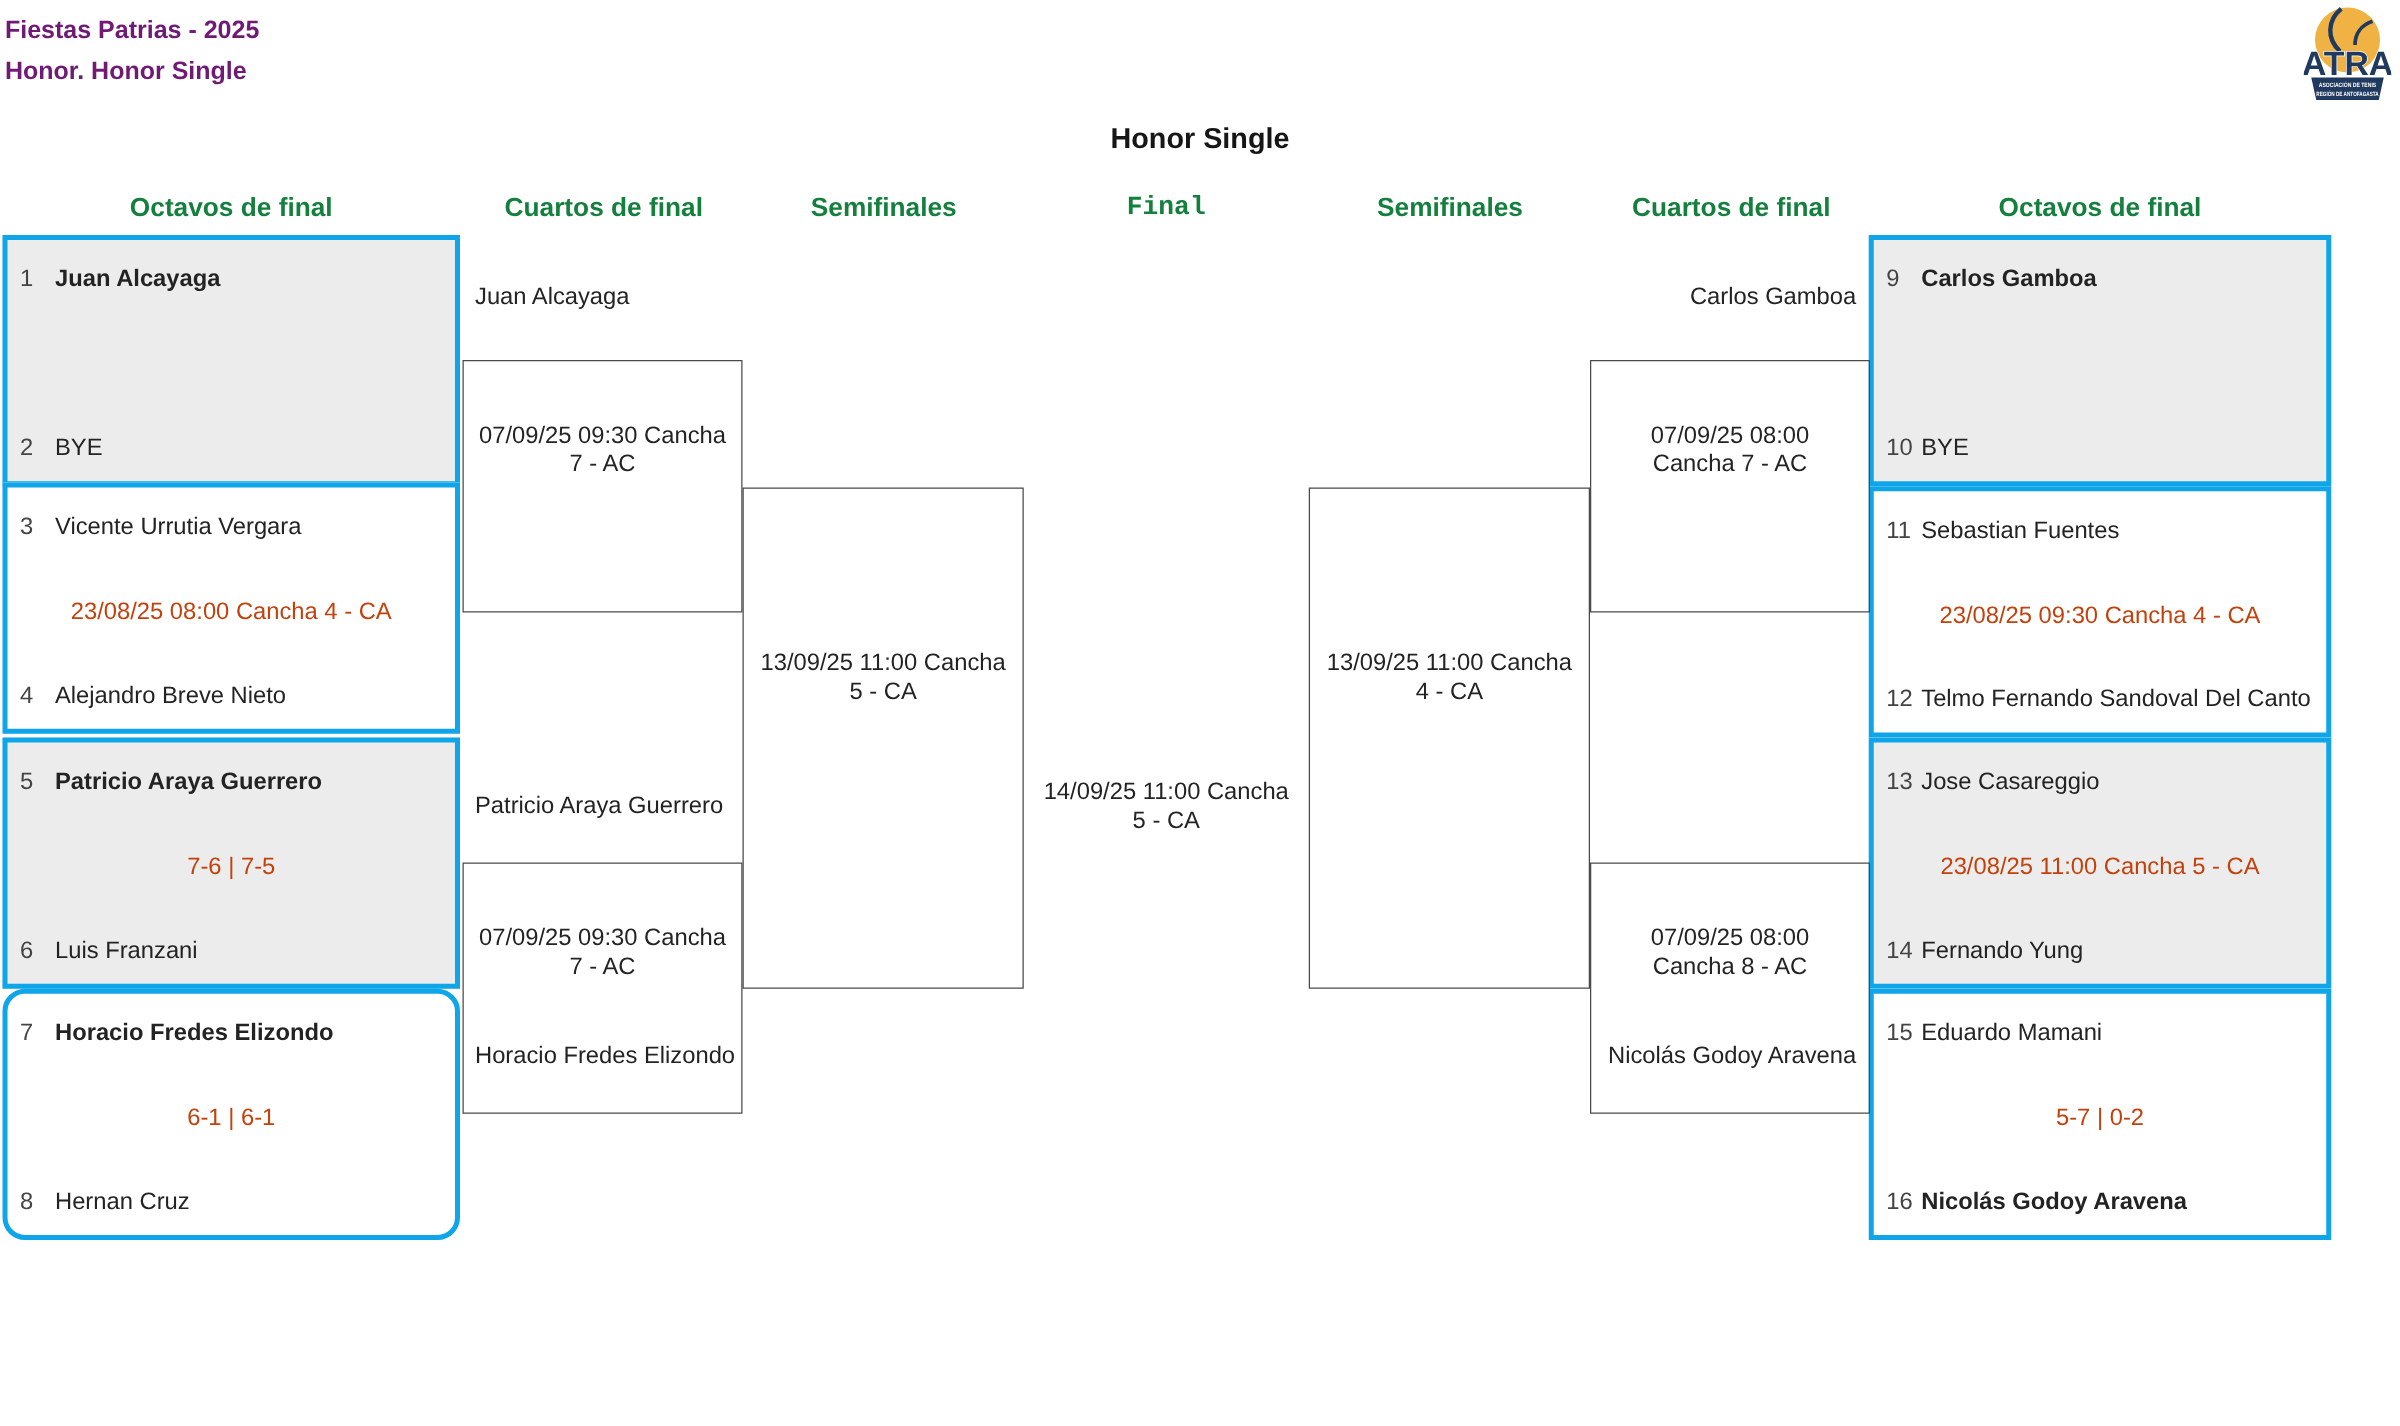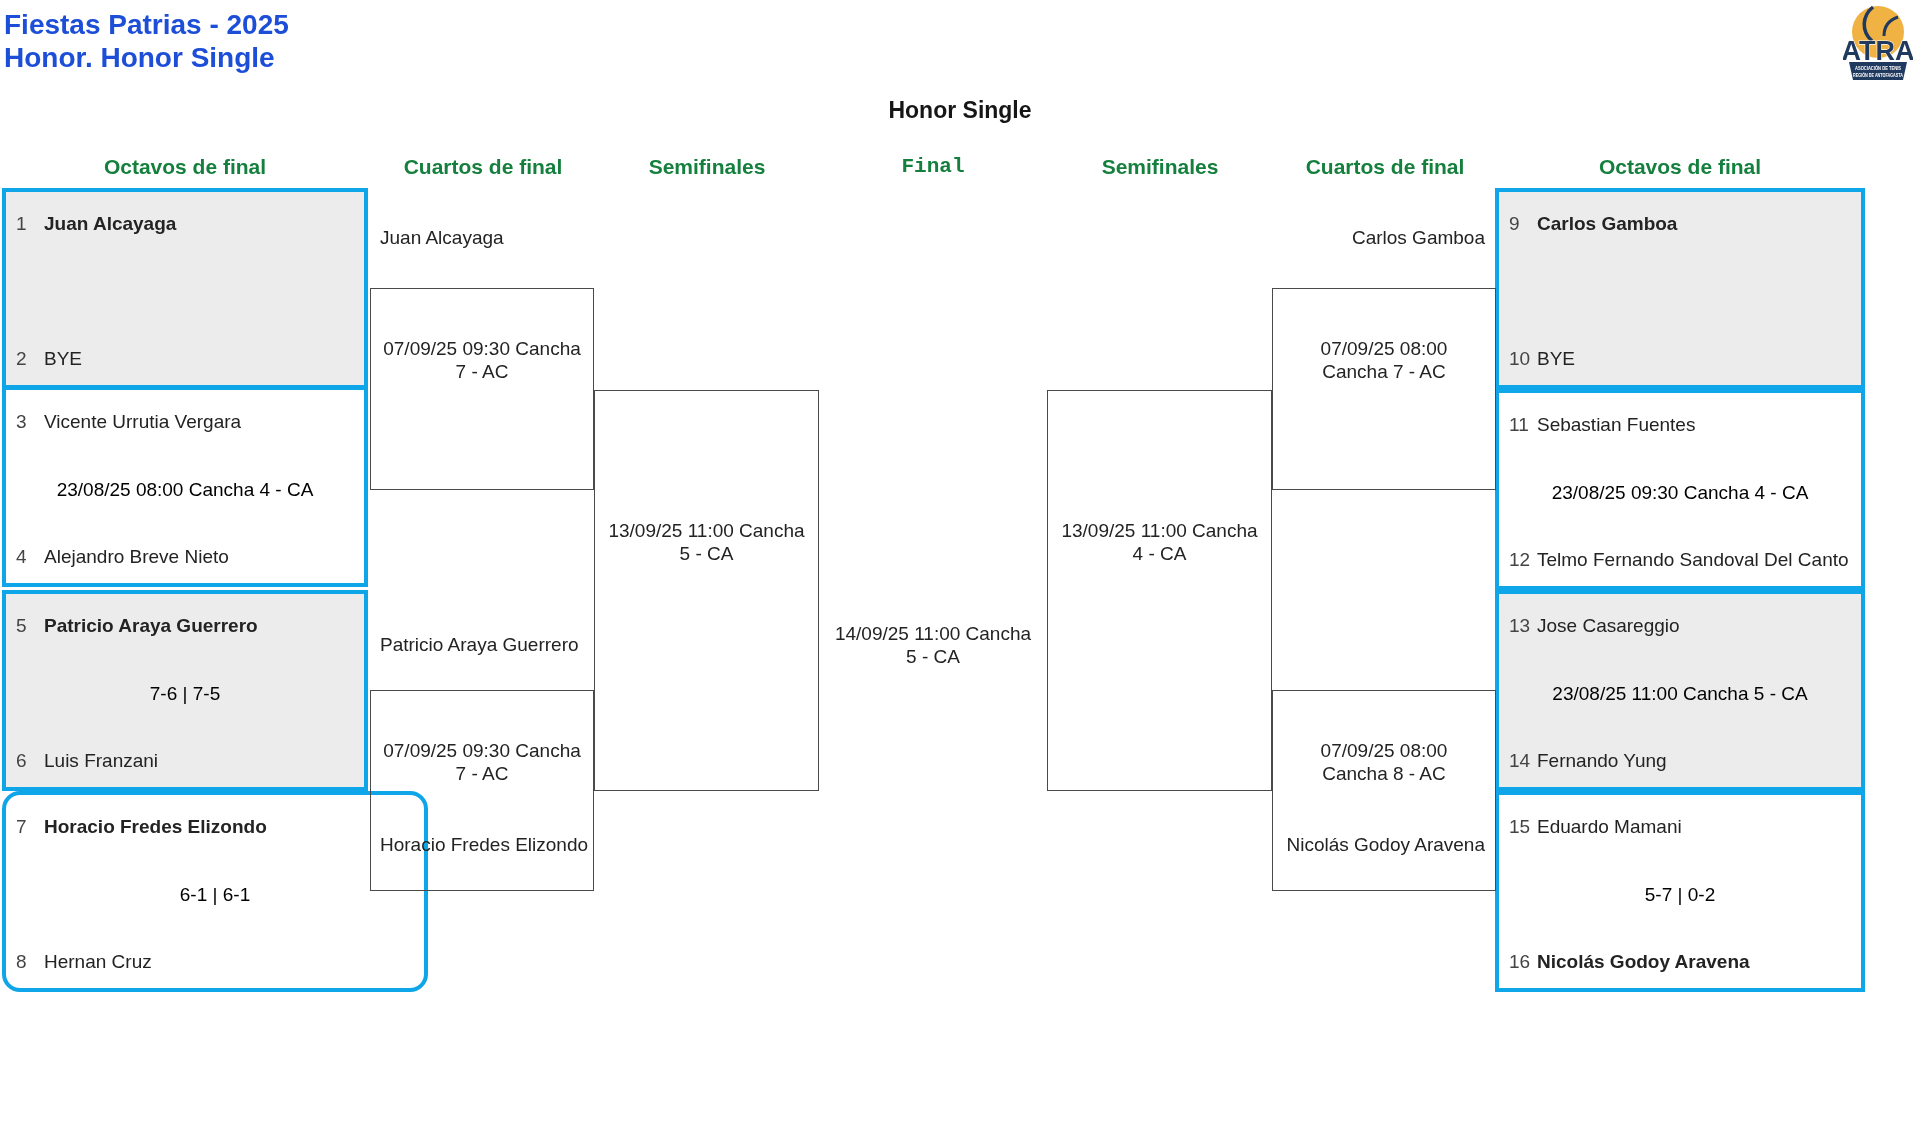--- a/index.html
+++ b/index.html
@@ -1,34 +1,34 @@
 <!DOCTYPE html>
 <html><head>
 <meta charset="utf-8">
 <style>
   html,body{margin:0;padding:0;background:#ffffff;}
   body{font-family:"Liberation Sans",sans-serif;color:#222;}
   #stage{position:relative;width:1920px;height:1141px;background:#fff;overflow:hidden;}
 
   
-  .title-block{position:absolute;top:8px;left:4px;font-size:28px;line-height:33px;font-weight:700;color:#1d4ed8;}
+  .title-block{position:absolute;top:8px;left:4px;font-size:20px;line-height:33px;font-weight:700;color:#701a75;}
   .bracket-title{position:absolute;top:97px;left:0;width:100%;text-align:center;font-size:23px;font-weight:700;color:#161616;}
 
   
   .rhead{position:absolute;top:155px;transform:translateX(-50%);font-size:21px;font-weight:700;color:#15803d;white-space:nowrap;}
 
   
   .obox{position:absolute;border:4px solid #0ea5e9;background:#fff;overflow:hidden;box-sizing:border-box;}
   .obox.shaded{background:#ececec;}
   .prow{position:absolute;left:10px;right:2px;font-size:19px;line-height:24px;white-space:nowrap;color:#232323;}
   .prow.pa{top:20px;}
   .prow.pb{top:155px;}
   .seed{display:inline-block;min-width:22px;margin-right:6px;color:#444;}
   .prow.winner .pname{font-weight:700;}
-  .mid{position:absolute;top:89px;left:0;right:0;text-align:center;font-size:19px;color:#000000;white-space:nowrap;}
+  .mid{position:absolute;top:89px;left:0;right:0;text-align:center;font-size:19px;color:#c2410c;white-space:nowrap;}
 
   
   .rbox{position:absolute;border:1px solid #4a4a4a;background:transparent;box-sizing:border-box;}
   .sched{position:absolute;left:0;right:0;text-align:center;font-size:19px;line-height:23px;color:#232323;}
   .rbox.qf .sched{top:28px;margin-top:20px;}
   .rbox.sf .sched{top:128px;}
 
   
   .wlabel{position:absolute;font-size:19px;line-height:24px;color:#232323;white-space:nowrap;}
   .wlabel.right-align{text-align:right;}
@@ -82,21 +82,21 @@
     <div class="mid">23/08/25 08:00 Cancha 4 - CA</div>
     <div class="prow pb"><span class="seed">4</span><span class="pname">Alejandro Breve Nieto</span></div>
   </div>
 
   <div class="obox shaded" style="left:2px;top:590px;width:366px;height:201px;">
     <div class="prow pa winner"><span class="seed">5</span><span class="pname">Patricio Araya Guerrero</span></div>
     <div class="mid">7-6 | 7-5</div>
     <div class="prow pb"><span class="seed">6</span><span class="pname">Luis Franzani</span></div>
   </div>
 
-  <div class="obox" style="left:2px;top:791px;width:426px;height:201px;border-radius:18px;">
+  <div class="obox" style="left:2px;top:791px;width:366px;height:201px;border-radius:18px;">
     <div class="prow pa winner"><span class="seed">7</span><span class="pname">Horacio Fredes Elizondo</span></div>
     <div class="mid">6-1 | 6-1</div>
     <div class="prow pb"><span class="seed">8</span><span class="pname">Hernan Cruz</span></div>
   </div>
 
   <div class="obox shaded" style="left:1495px;top:188px;width:370px;height:201px;">
     <div class="prow pa winner"><span class="seed">9</span><span class="pname">Carlos Gamboa</span></div>
     <div class="mid"></div>
     <div class="prow pb"><span class="seed">10</span><span class="pname">BYE</span></div>
   </div>

